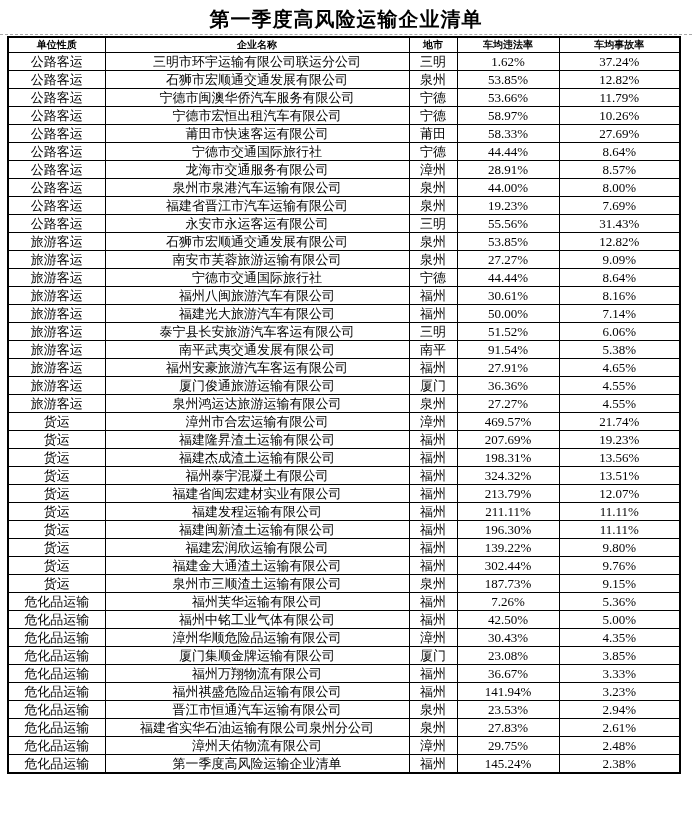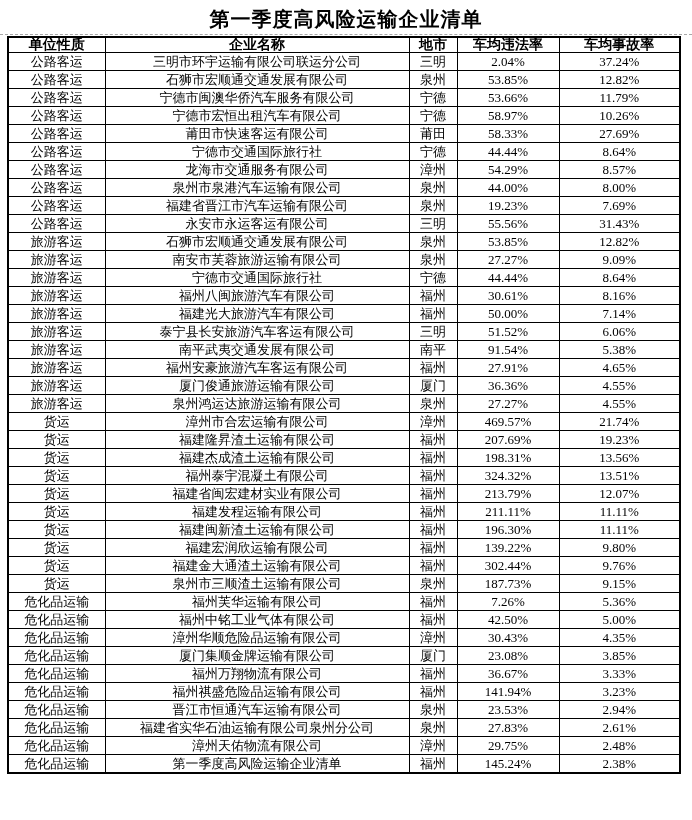--- a/index.html
+++ b/index.html
@@ -40,21 +40,21 @@
     border: 1px solid #000000;
     text-align: center;
     vertical-align: middle;
     padding: 0;
     overflow: hidden;
     white-space: nowrap;
   }
   .risk-table thead th {
     height: 15px;
     line-height: 14px;
-    font-size: 14px;
+    font-size: 10px;
     font-weight: 700;
     margin-top: 28px;
   }
   .risk-table tbody td {
     height: 17.6px;
     line-height: 17px;
     font-size: 13px;
     font-weight: 400;
   }
   col.c-category { width: 97px; }
@@ -85,21 +85,21 @@
       <th>地市</th>
       <th>车均违法率</th>
       <th>车均事故率</th>
     </tr>
   </thead>
   <tbody id="table-body">
   <tr>
     <td>公路客运</td>
     <td>三明市环宇运输有限公司联运分公司</td>
     <td>三明</td>
-    <td>2.04%</td>
+    <td>1.62%</td>
     <td>37.24%</td>
   </tr>
 
   <tr>
     <td>公路客运</td>
     <td>石狮市宏顺通交通发展有限公司</td>
     <td>泉州</td>
     <td>53.85%</td>
     <td>12.82%</td>
   </tr>
@@ -133,21 +133,21 @@
     <td>宁德市交通国际旅行社</td>
     <td>宁德</td>
     <td>44.44%</td>
     <td>8.64%</td>
   </tr>
 
   <tr>
     <td>公路客运</td>
     <td>龙海市交通服务有限公司</td>
     <td>漳州</td>
-    <td>54.29%</td>
+    <td>28.91%</td>
     <td>8.57%</td>
   </tr>
 
   <tr>
     <td>公路客运</td>
     <td>泉州市泉港汽车运输有限公司</td>
     <td>泉州</td>
     <td>44.00%</td>
     <td>8.00%</td>
   </tr>

